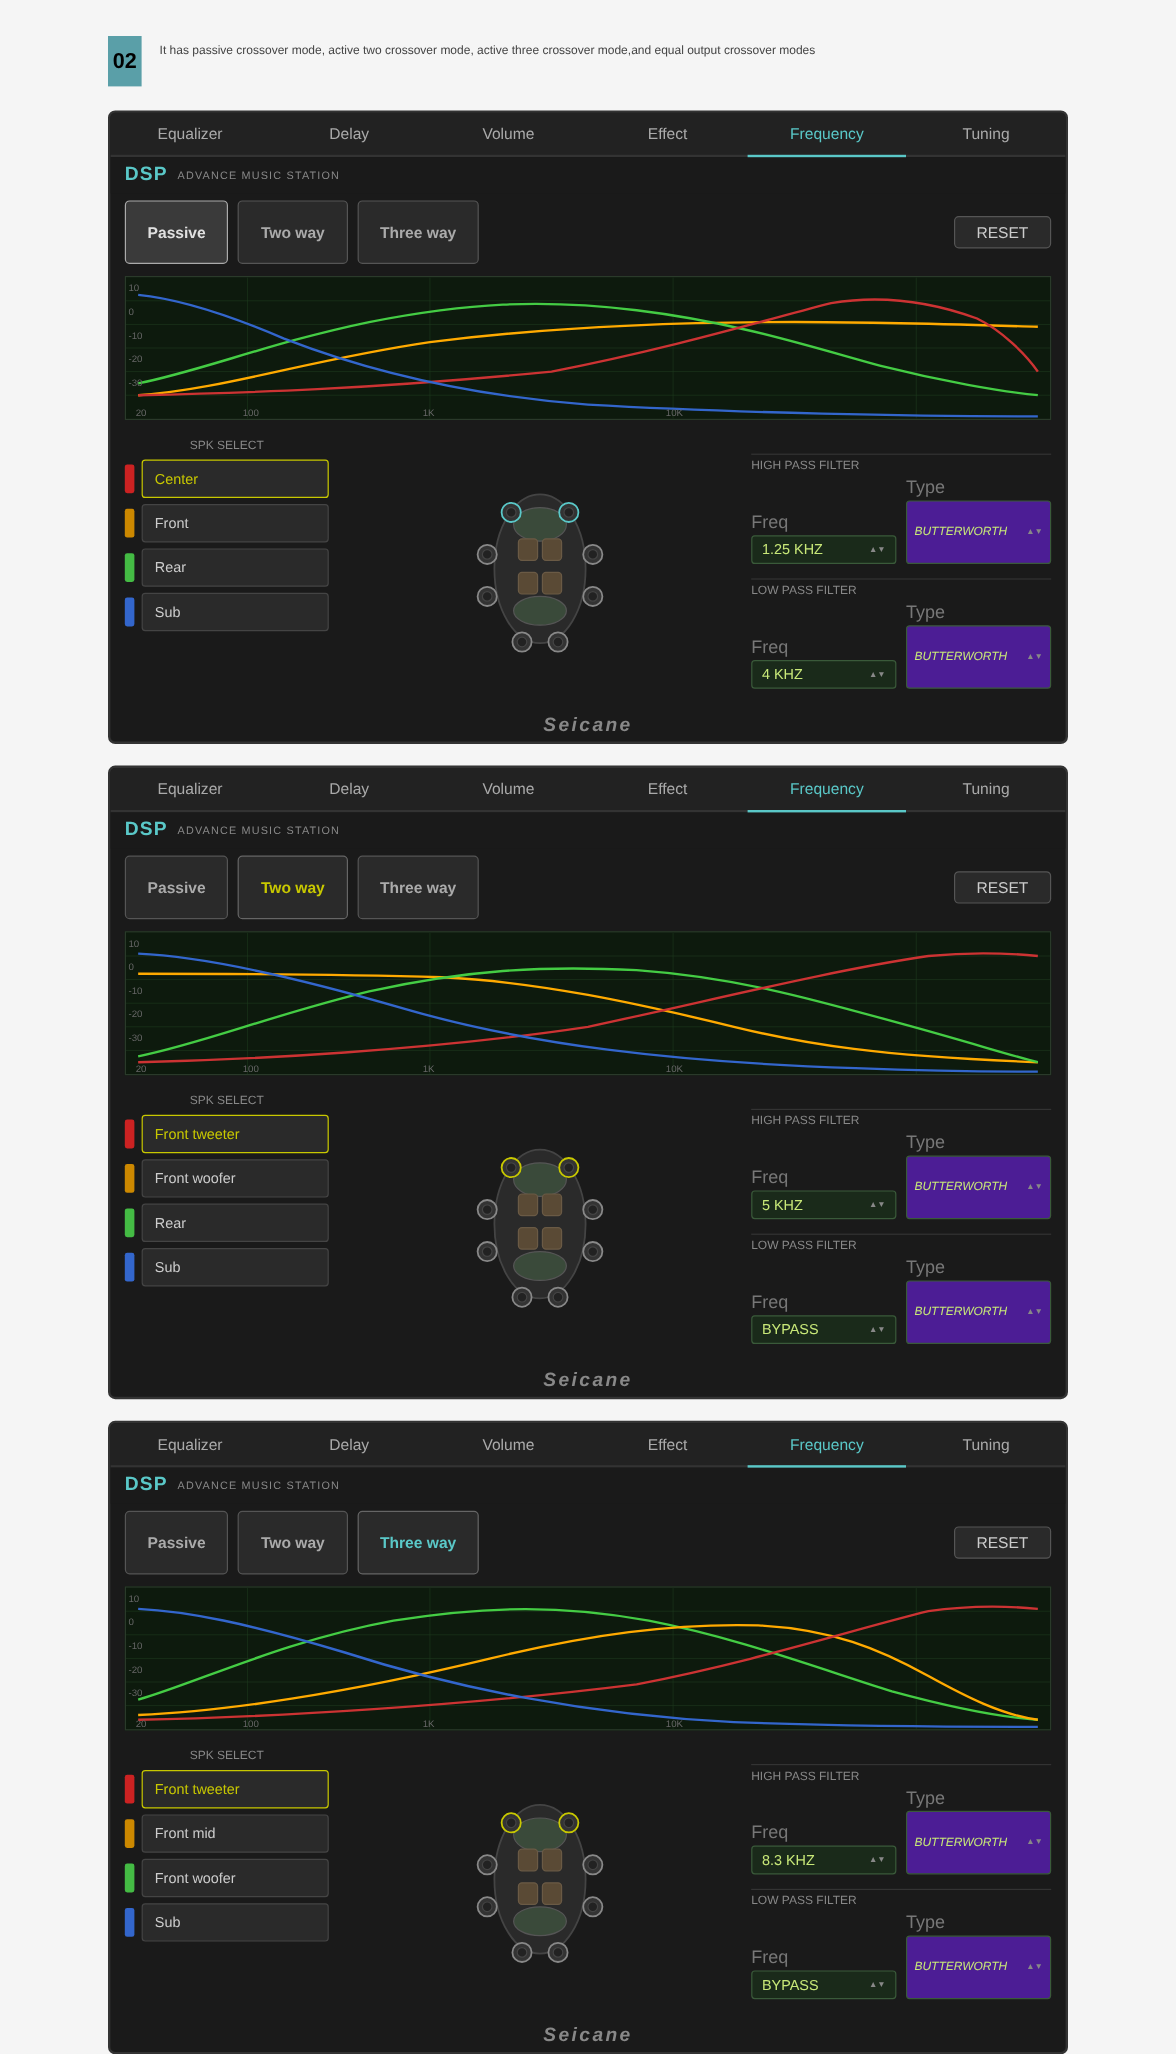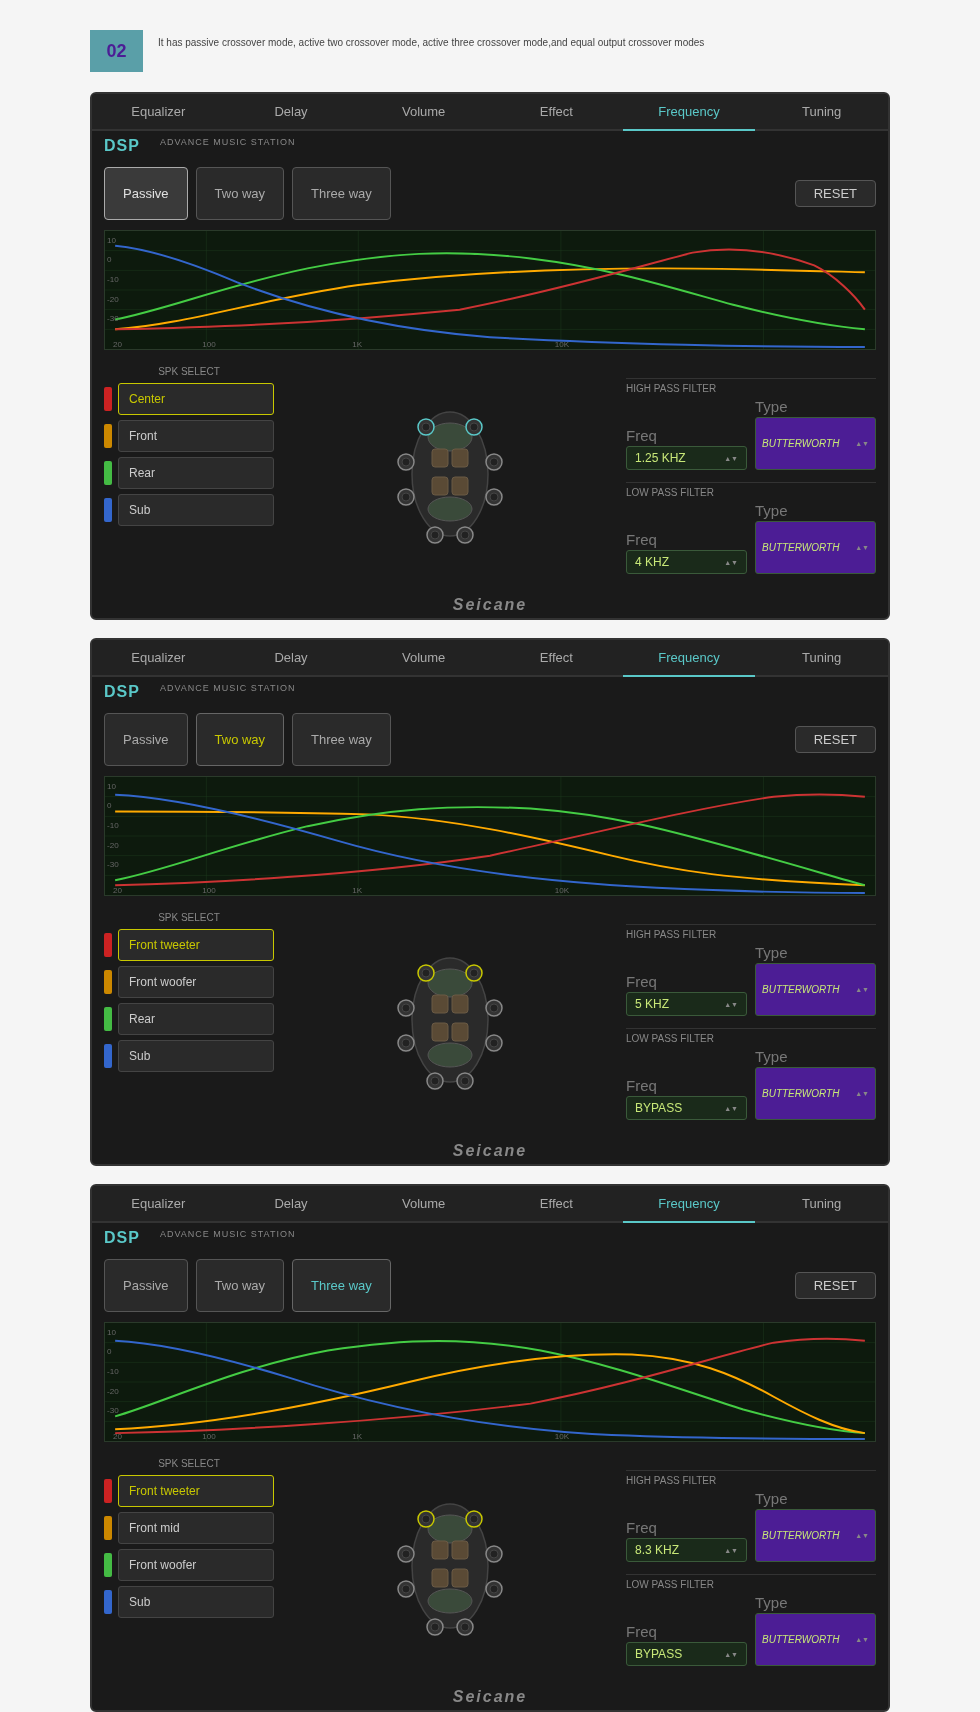--- a/index.html
+++ b/index.html
@@ -17,24 +17,24 @@
 
     
     .header-section {
       display: flex;
       align-items: flex-start;
       margin-bottom: 20px;
       gap: 15px;
     }
     .step-badge {
       background: #5a9fa8;
-      color: #4c1d95;
+      color: #000000;
       font-size: 18px;
       font-weight: bold;
-      width: 53px;
+      width: 28px;
       height: 42px;
       display: flex;
       align-items: center;
       justify-content: center;
       flex-shrink: 0;
     }
     .header-text {
       font-size: 10px;
       color: #444;
       line-height: 1.6;
@@ -67,23 +67,23 @@
     }
     .tab-item.active {
       color: #5ac8c8;
       border-bottom: 2px solid #5ac8c8;
       margin-bottom: -2px;
     }
 
     
     .dsp-header {
       display: flex;
+      align-items: center;
       padding: 6px 12px;
       background: #1a1a1a;
-      gap: 12px;
     }
     .dsp-logo {
       color: #5ac8c8;
       font-size: 16px;
       font-weight: bold;
       letter-spacing: 1px;
       margin-right: 8px;
     }
     .dsp-subtitle {
       color: #888;
@@ -99,20 +99,21 @@
       gap: 8px;
     }
     .mode-btn {
       padding: 18px 18px;
       border-radius: 4px;
       font-size: 13px;
       border: 1px solid #555;
       background: #2a2a2a;
       color: #aaa;
       cursor: pointer;
+      font-weight: bold;
     }
     .mode-btn.active-passive {
       background: #3a3a3a;
       border-color: #aaa;
       color: #e0e0e0;
     }
     .mode-btn.active-yellow {
       background: #2a2a2a;
       border-color: #666;
       color: #c8c800;

